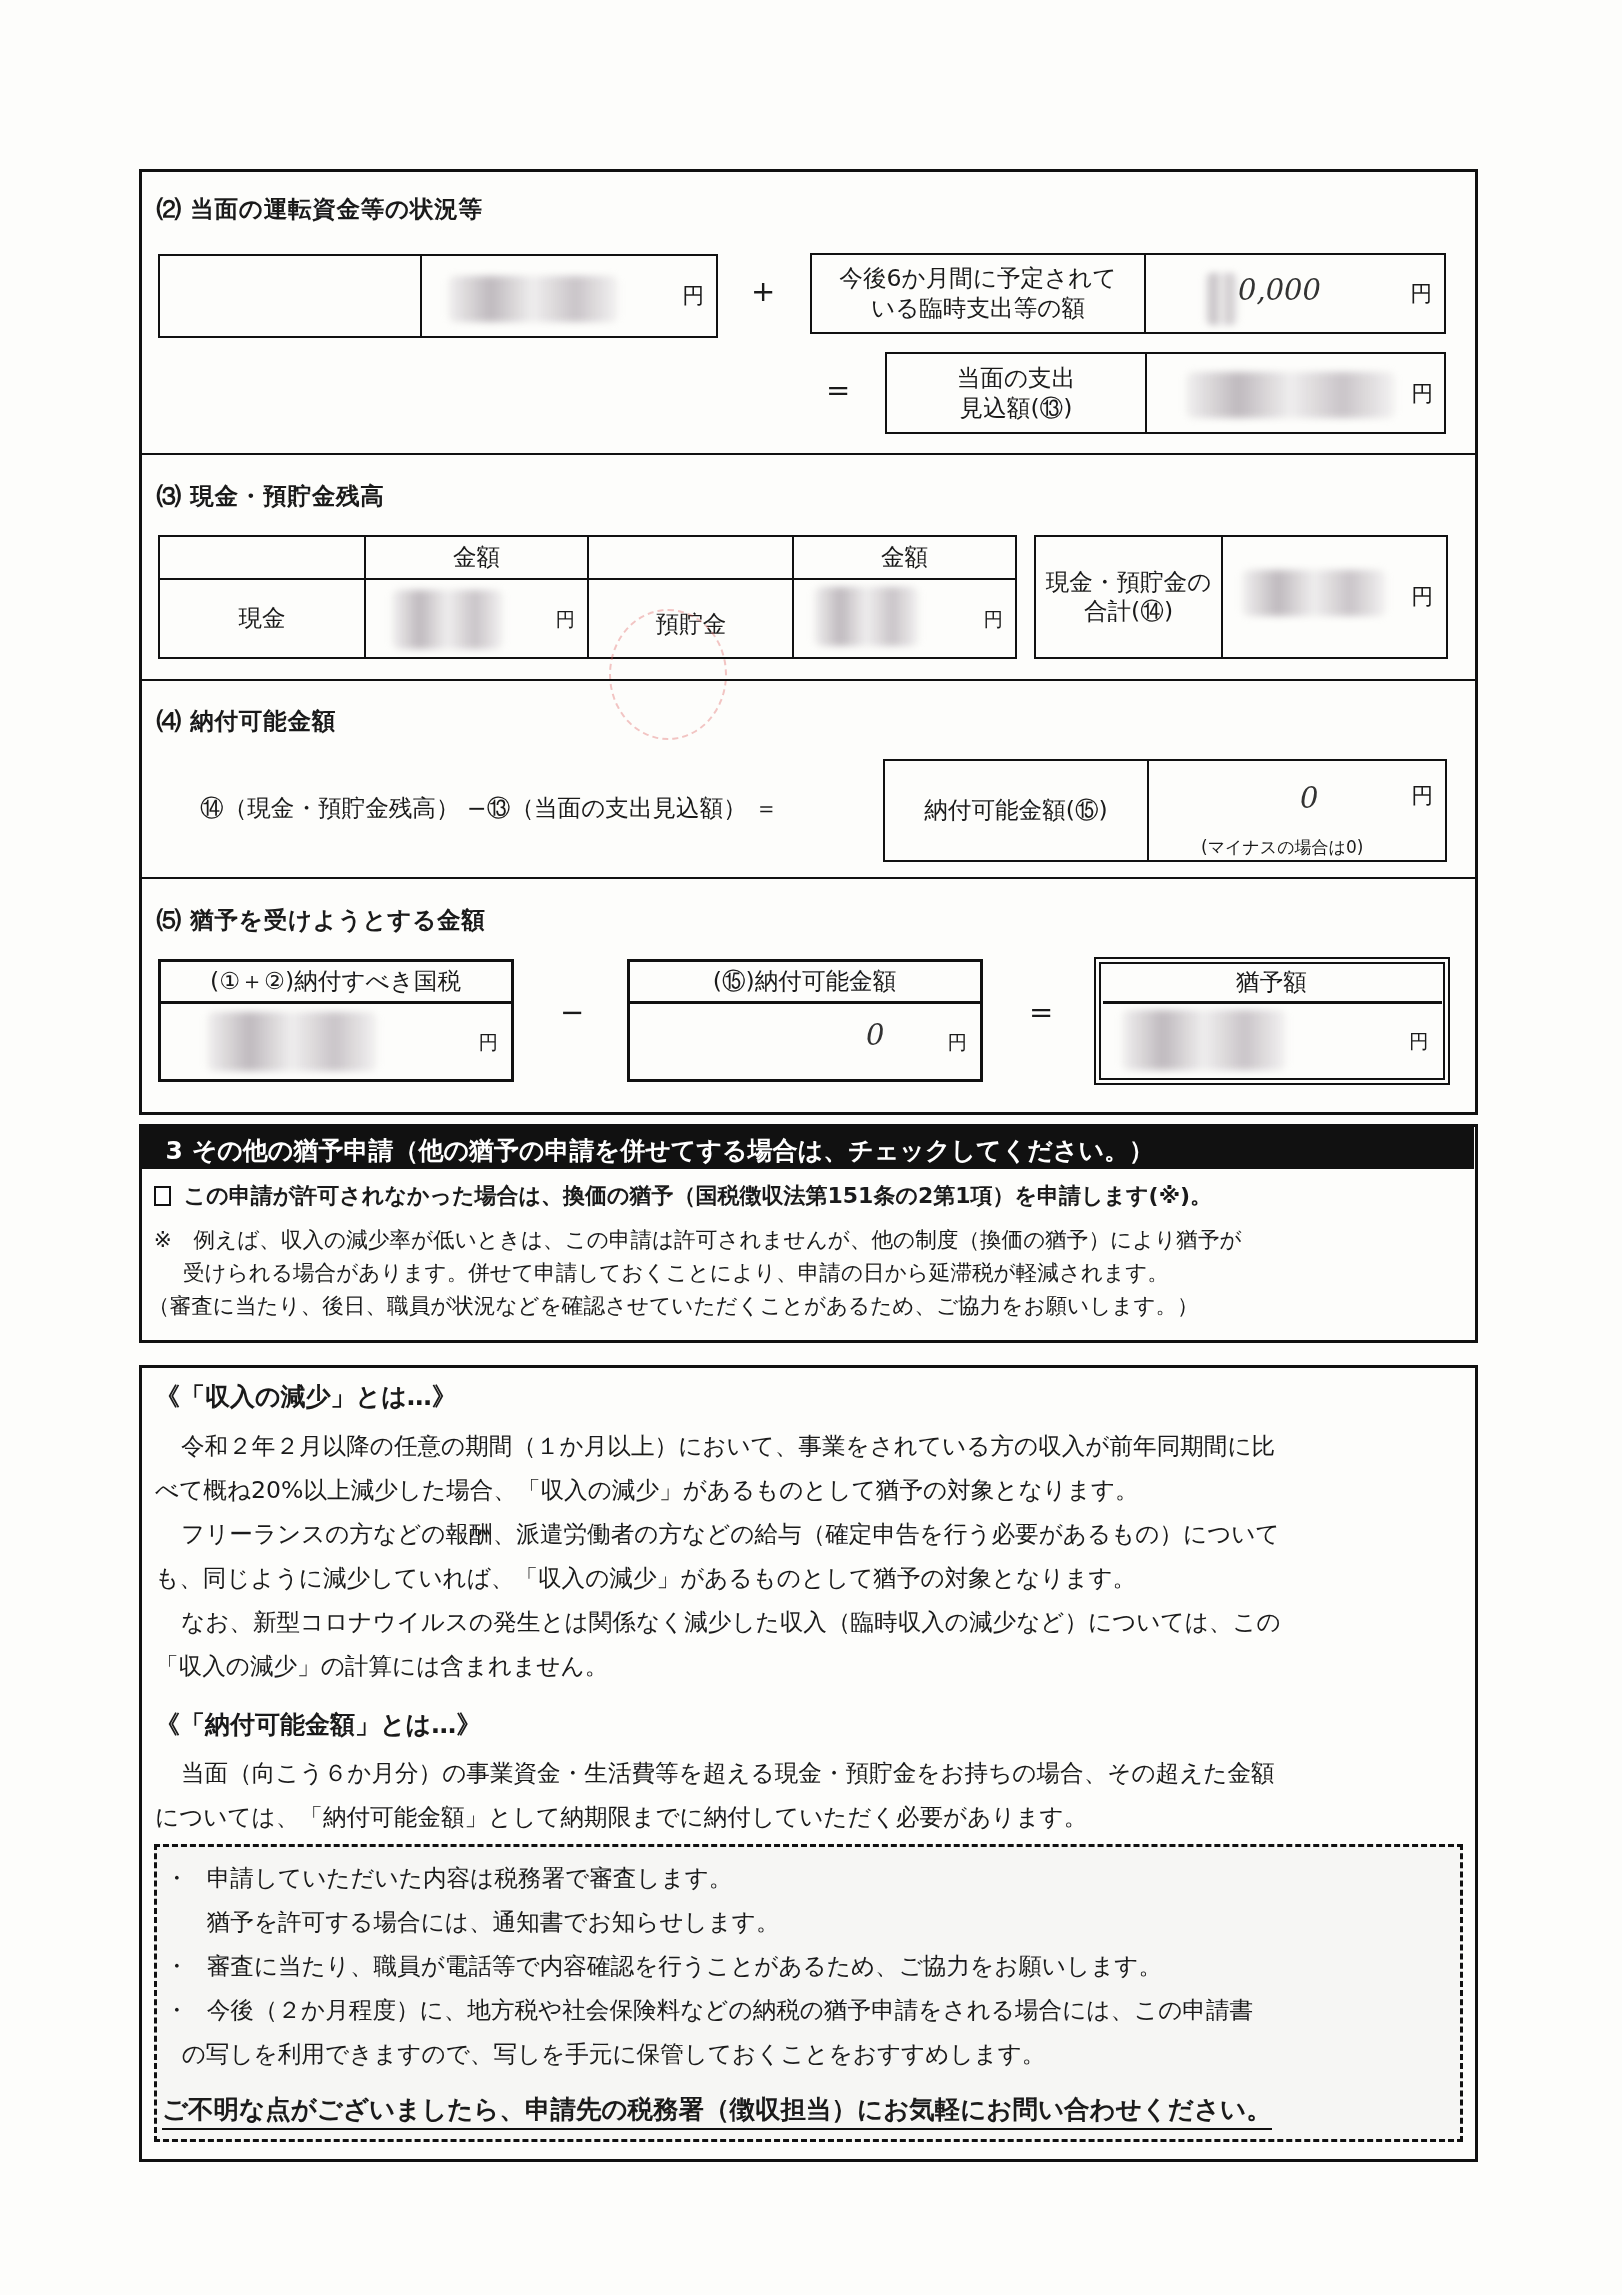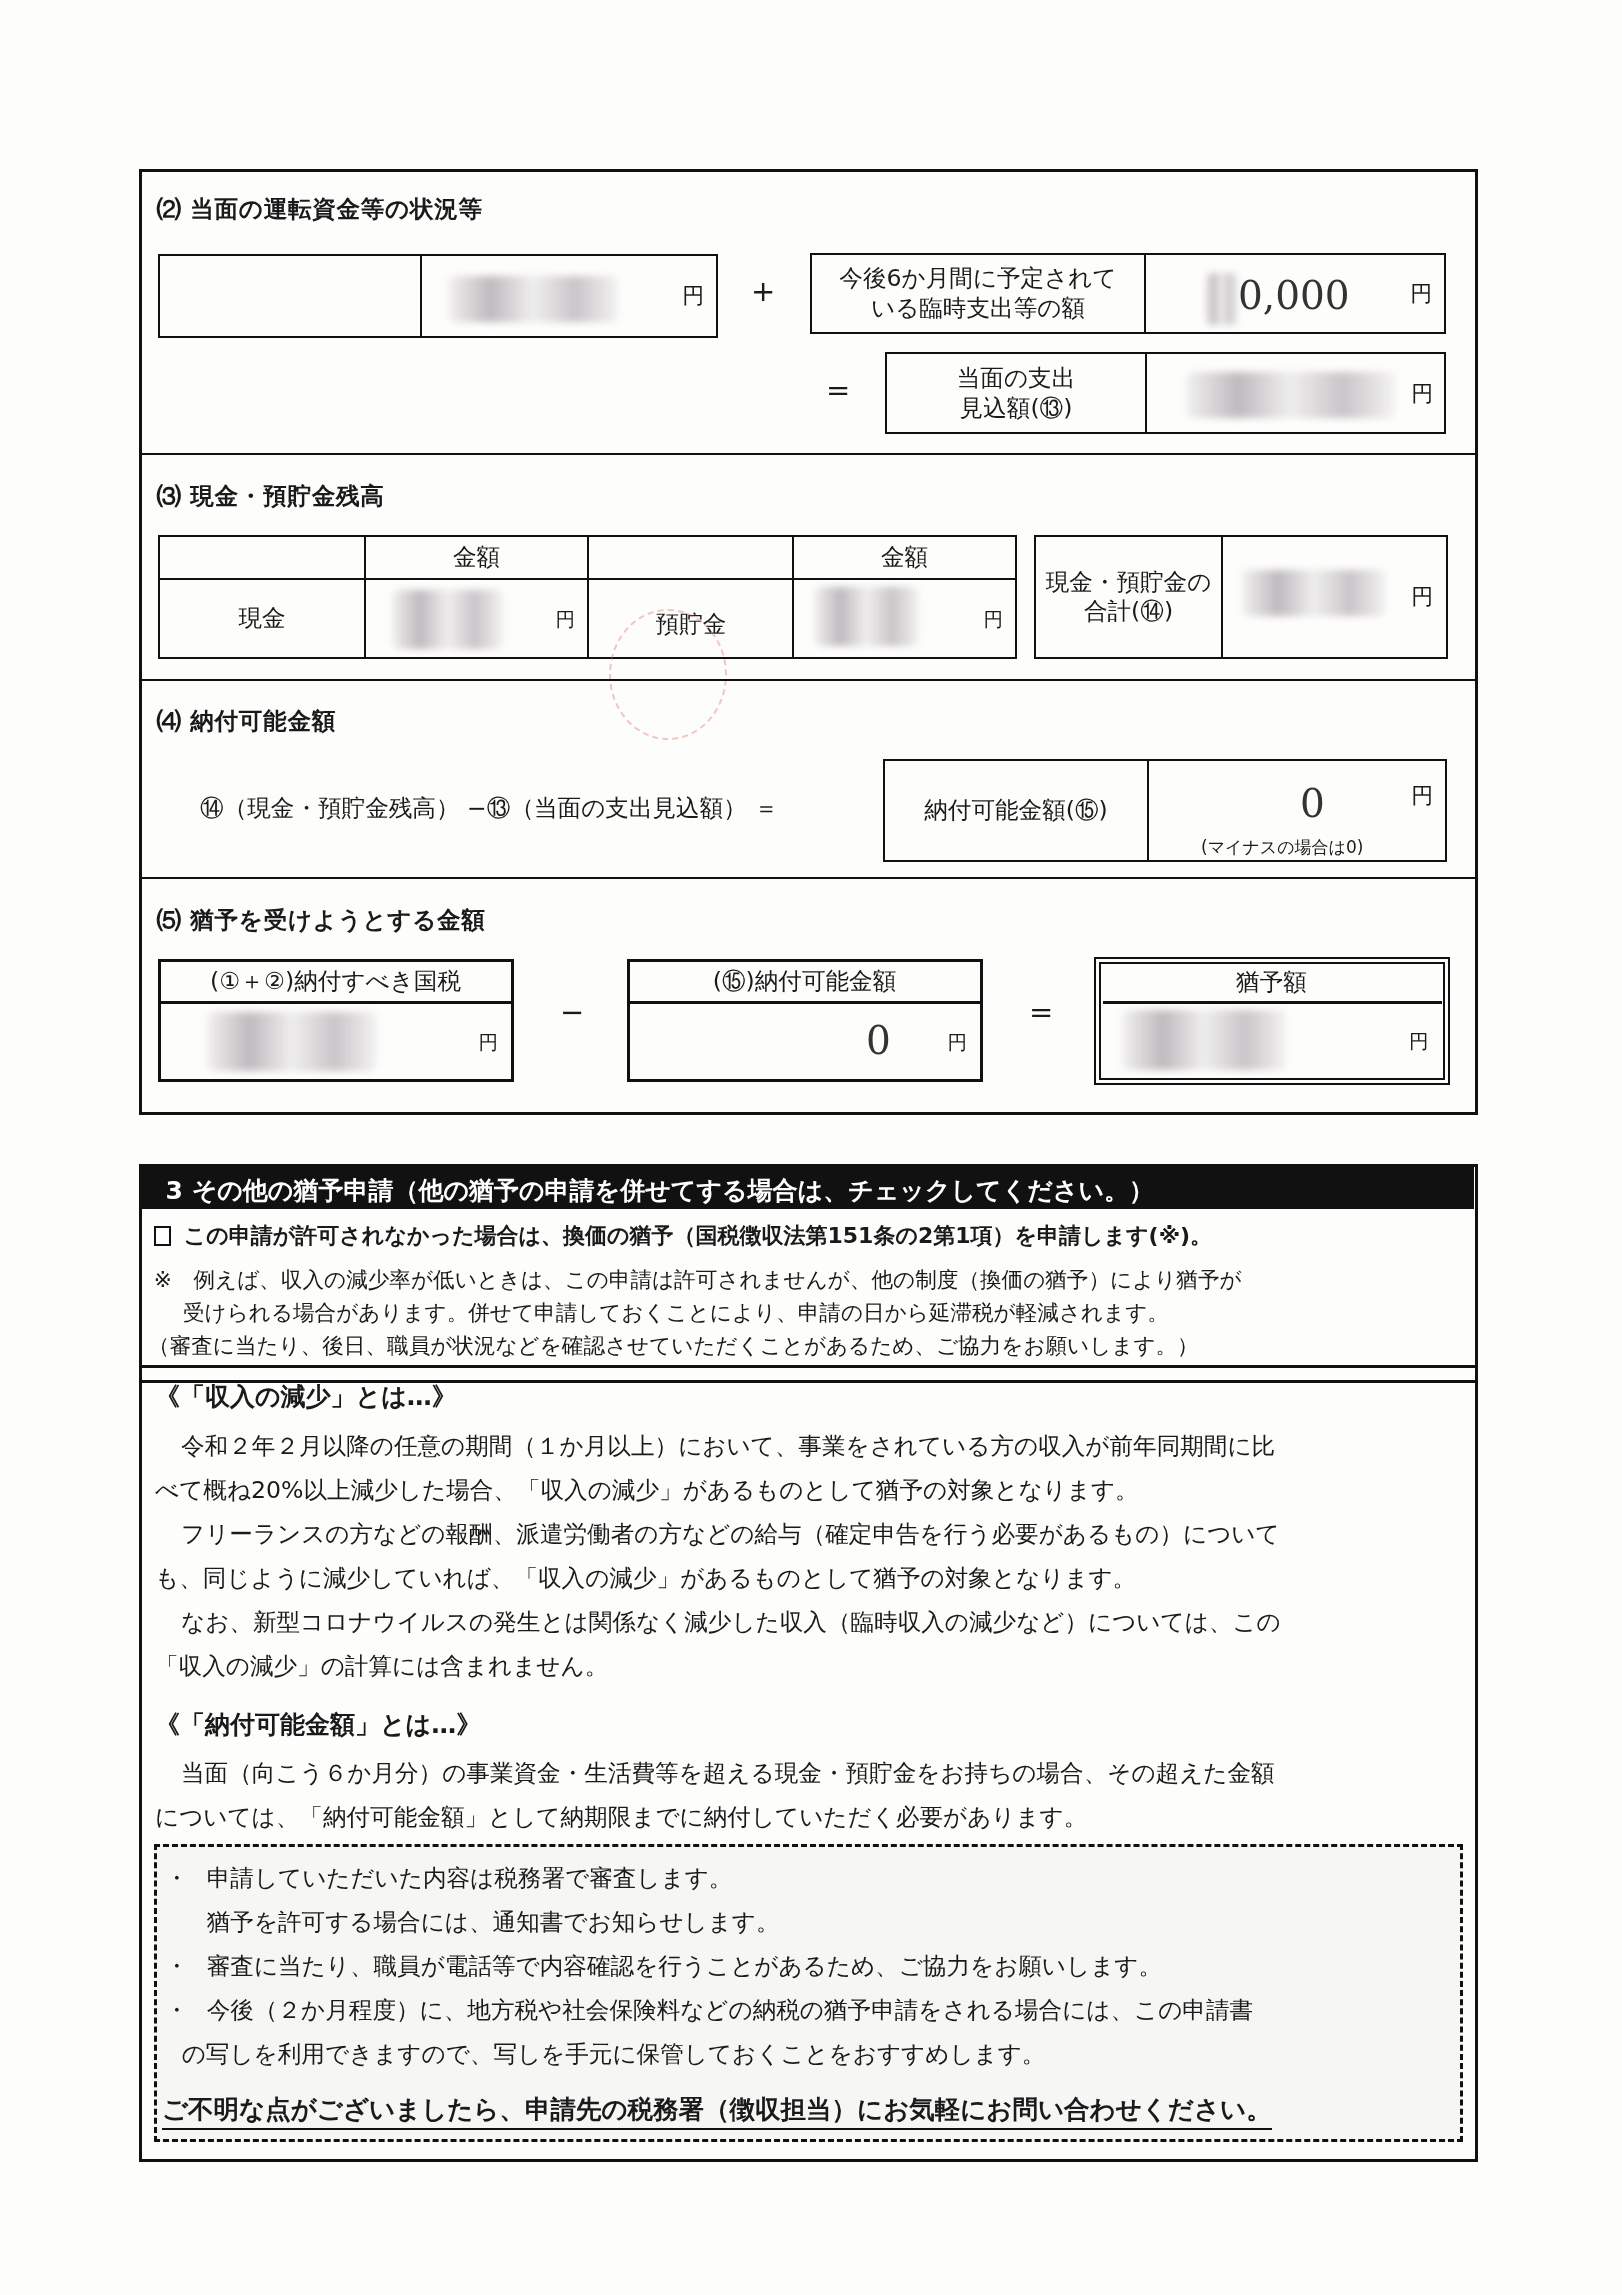--- a/index.html
+++ b/index.html
@@ -4,21 +4,21 @@
 <style>
   html, body { margin:0; padding:0; }
   body { width:1623px; height:2295px; background:#fdfdfb; position:relative; font-family:"DejaVu Sans", sans-serif; color:#1a1a1a; overflow:hidden; }
   .abs { position:absolute; box-sizing:border-box; }
   .box { border:2px solid #111; }
   .thick { border:3.9px solid #111; }
   .sec-title { font-size:23.6px; font-weight:bold; letter-spacing:0.7px; }
   .lbl { font-size:23.6px; text-align:center; display:flex; align-items:center; justify-content:center; line-height:1.25; }
   .yen { font-size:22px; position:absolute; right:11.8px; top:50%; transform:translateY(-50%); }
   .blur { position:absolute; background:linear-gradient(90deg, rgba(200,195,200,0.2), rgba(140,130,140,0.55), rgba(200,195,200,0.25), rgba(150,140,150,0.5), rgba(210,205,210,0.2)); filter:blur(3.9px); border-radius:6.5px; }
-  .hand { font-family:"DejaVu Serif", serif; font-size:39px; color:#333; position:absolute; }
+  .hand { font-family:"DejaVu Serif", serif; font-style:italic; font-size:29px; color:#333; position:absolute; }
   .op { font-size:29px; position:absolute; }
   .vline { position:absolute; top:0; bottom:0; border-left:2px solid #111; }
   .hline { position:absolute; left:0; right:0; border-top:2px solid #111; }
   .body-text { font-size:23.6px; line-height:44px; }
   .dashed-box { border:3.3px dashed #111; background:#f6f6f4; }
   .stamp { border-radius:50%; border:2px dashed rgba(220,90,90,0.35); }
 </style>
 </head>
 <body>
 
@@ -143,21 +143,21 @@
 
 <div class="abs" style="left:1094px;top:957px;width:356px;height:128px;border:2.6px double #111;outline:2px solid #111;outline-offset:-7.9px;">
   <div class="abs lbl" style="left:6.5px;top:5.2px;width:338px;height:37px;">猶予額</div>
   <div class="abs" style="left:6.5px;right:6.5px;top:42px;border-top:3.3px solid #111;"></div>
   <div class="abs" style="left:6.5px;top:46px;width:338px;height:72px;">
     <div class="blur" style="left:19.6px;top:5.2px;width:164px;height:60px;"></div>
     <span class="yen" style="font-size:19.6px;">円</span>
   </div>
 </div>
 
-<div class="abs" style="left:139px;top:1124px;width:1339px;height:219px;border:3.3px solid #111;margin-top:40px;">
+<div class="abs" style="left:139px;top:1124px;width:1339px;height:219px;border:3.3px solid #111;">
   <div class="abs" style="left:0;top:0;width:1332px;height:42px;background:#111;">
     <span style="position:absolute;left:23.6px;top:6.5px;color:#fff;font-size:25px;font-weight:bold;white-space:nowrap;">3 その他の猶予申請（他の猶予の申請を併せてする場合は、チェックしてください。）</span>
   </div>
   <div class="abs" style="left:11.8px;top:54px;width:1309px;height:31px;">
     <span class="abs" style="left:0;top:5.2px;width:17px;height:19.6px;border:2px solid #111;background:#fff;"></span>
     <span class="abs" style="left:30px;top:0;font-size:22px;font-weight:bold;white-space:nowrap;">この申請が許可されなかった場合は、換価の猶予（国税徴収法第151条の2第1項）を申請します(※)。</span>
   </div>
   <div class="abs" style="left:11.8px;top:98px;font-size:21.6px;white-space:nowrap;">※　例えば、収入の減少率が低いときは、この申請は許可されませんが、他の制度（換価の猶予）により猶予が</div>
   <div class="abs" style="left:41px;top:131px;font-size:21.6px;white-space:nowrap;">受けられる場合があります。併せて申請しておくことにより、申請の日から延滞税が軽減されます。</div>
   <div class="abs" style="left:6px;top:164px;font-size:21.6px;white-space:nowrap;">（審査に当たり、後日、職員が状況などを確認させていただくことがあるため、ご協力をお願いします。）</div>

